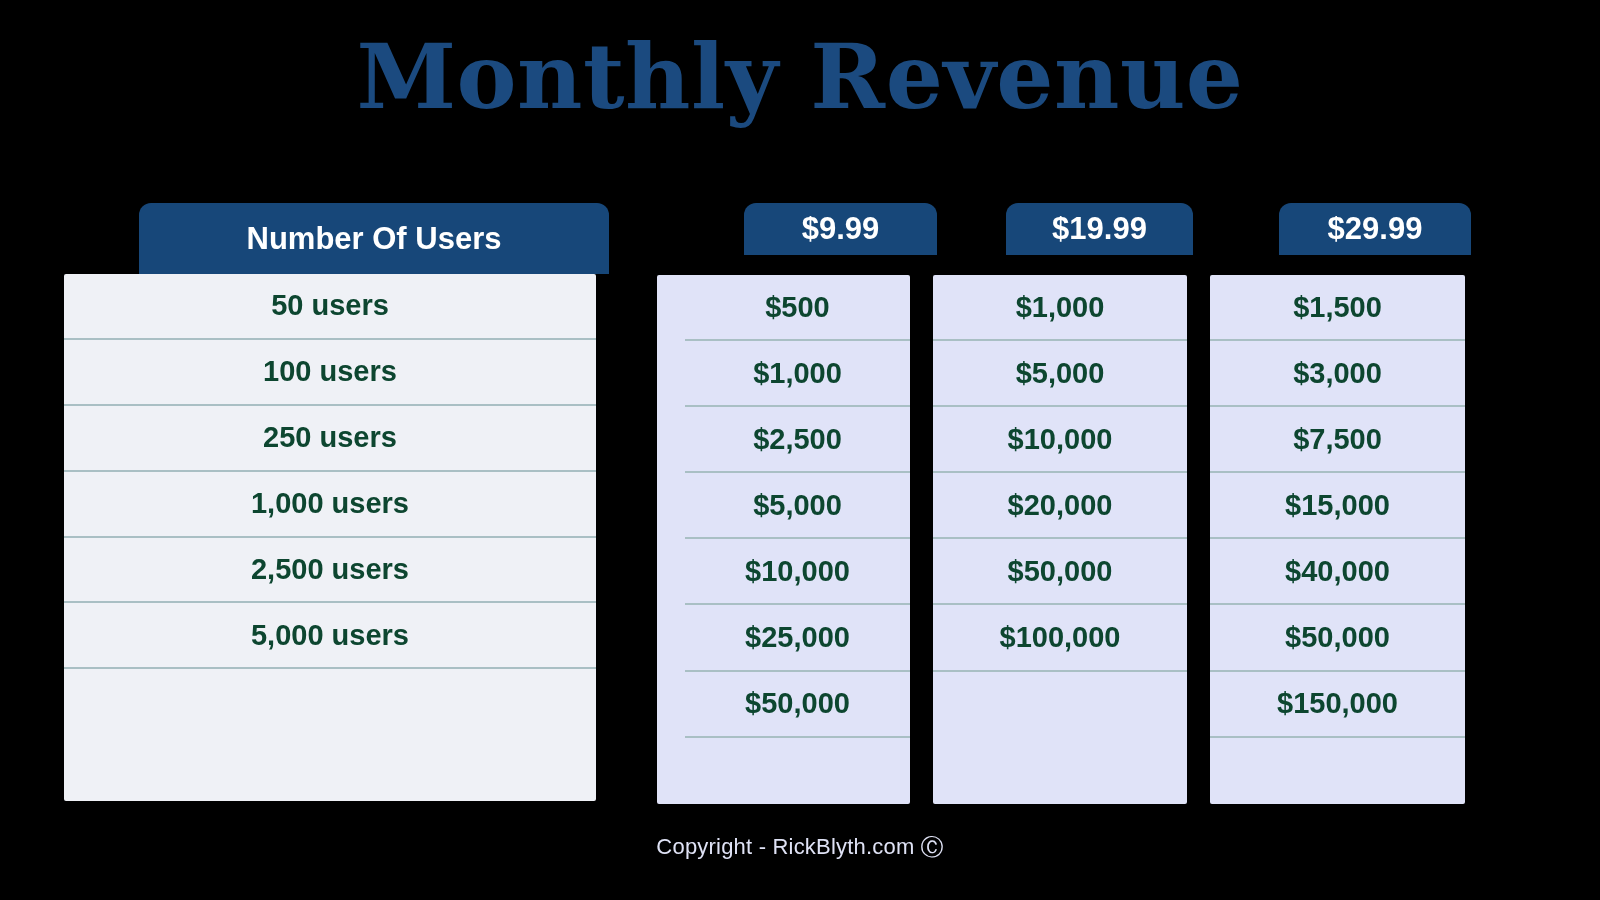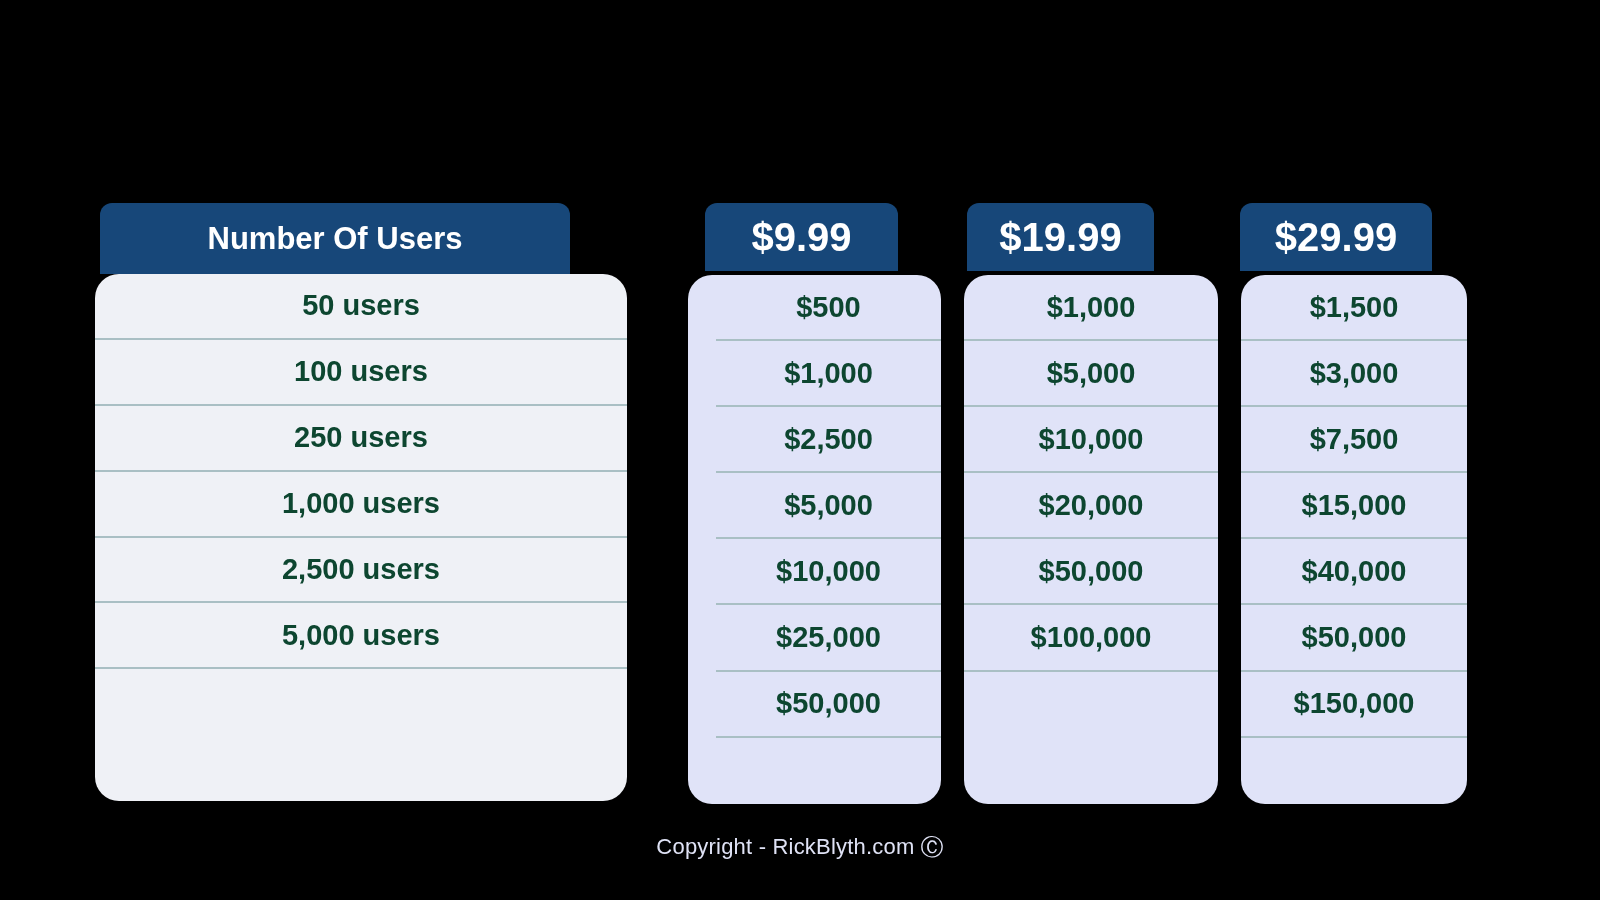--- a/index.html
+++ b/index.html
@@ -56,28 +56,28 @@
     background: #174779;
     border-radius: 12px 12px 0 0;
     color: #ffffff;
     font-family: "Liberation Sans", sans-serif;
     font-weight: bold;
     display: flex;
     align-items: center;
     justify-content: center;
     white-space: nowrap;
     box-sizing: border-box;
+    margin-left: 39px;
   }
 
   .col-panel {
     position: absolute;
-    border-radius: 24px;
+    border-radius: 2px;
     overflow: hidden;
     box-sizing: border-box;
-    margin-left: 31px;
   }
 
   .panel-users {
     background: #eff1f6;
   }
   .panel-price {
     background: #e0e3f8;
   }
 
   .cell {
@@ -113,22 +113,22 @@
     height: 527px;
   }
   #col-users .cell {
     height: 65.9px;
     font-size: 29px;
   }
 
   
   .col-price .col-header {
     top: 4px;
-    height: 68px;
-    font-size: 40px;
+    height: 52px;
+    font-size: 31px;
   }
   .col-price .col-panel {
     top: 76px;
     height: 529px;
   }
   .col-price .cell {
     height: 66.1px;
     font-size: 29px;
   }
 
@@ -151,20 +151,21 @@
     margin-left: 6px;
     font-size: 23px;
     vertical-align: -1px;
   }
 </style>
 </head>
 <body>
 
 <div class="page">
 
+  <div class="title">Monthly Revenue</div>
 
   <div class="table-area">
 
     <div class="column" id="col-users" style="left:64px; top:203px; width:532px; height:600px;">
       <div class="col-header">Number Of Users</div>
       <div class="col-panel panel-users" id="users-panel">
           <div class="cell">50 users</div>
           <div class="cell">100 users</div>
           <div class="cell">250 users</div>
           <div class="cell">1,000 users</div>
@@ -196,21 +197,21 @@
           <div class="cell">$10,000</div>
           <div class="cell">$20,000</div>
           <div class="cell">$50,000</div>
           <div class="cell">$100,000</div>
           <div class="cell empty"></div>
         </div>
     </div>
 
     <div class="column col-price" id="col-price-2" style="left:1210px; top:199px; width:255px; height:610px;">
       <div class="col-header" style="left:30px; width:192px;">$29.99</div>
-      <div class="col-panel panel-price" id="price-panel-2" style="left:0; width:226px;">
+      <div class="col-panel panel-price" id="price-panel-2" style="left:0; width:255px;">
           <div class="cell">$1,500</div>
           <div class="cell">$3,000</div>
           <div class="cell">$7,500</div>
           <div class="cell">$15,000</div>
           <div class="cell">$40,000</div>
           <div class="cell">$50,000</div>
           <div class="cell">$150,000</div>
           <div class="cell empty"></div>
         </div>
     </div>

